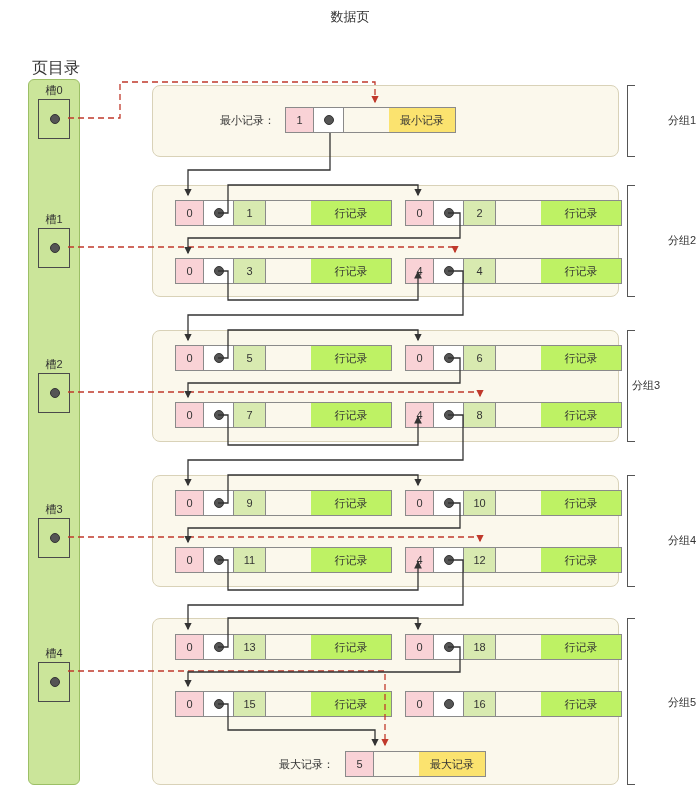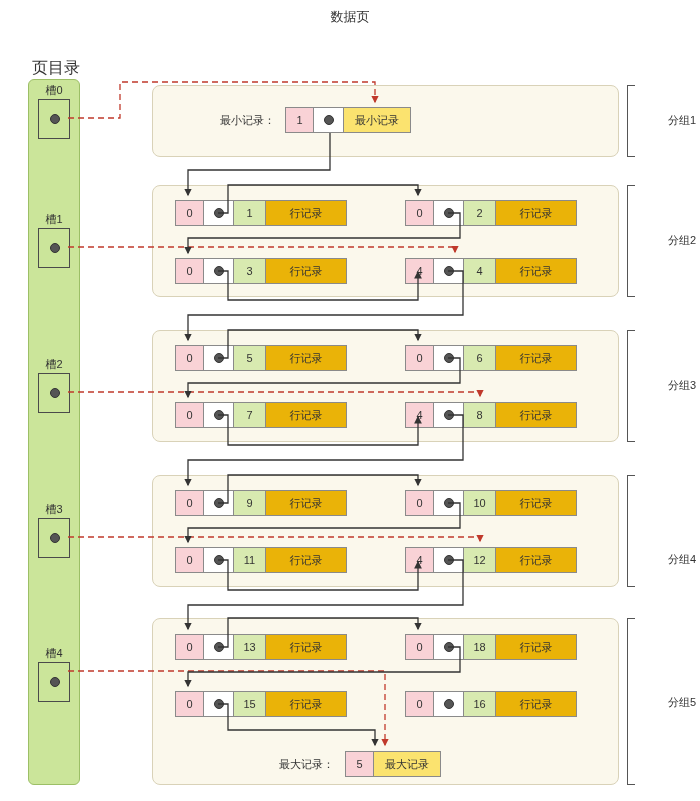--- a/index.html
+++ b/index.html
@@ -101,21 +101,21 @@
     box-sizing: border-box;
   }
   .cell {
     display: flex;
     align-items: center;
     justify-content: center;
     font-size: 11px;
     box-sizing: border-box;
     border-right: 1px solid #8a8a8a;
   }
-  .cell:last-child { border-right: none; }
+  .cell:last-child { border-right: none; margin-left: 45px; }
   .c-del {
     width: 28px;
     background: #f9d2d6;
   }
   .c-ptr {
     width: 30px;
     background: #ffffff;
     position: relative;
   }
   .c-ptr .pdot {
@@ -123,21 +123,21 @@
     border-radius: 50%;
     background: #555;
     border: 1px solid #333;
   }
   .c-no {
     width: 32px;
     background: #d8eab0;
   }
   .c-row {
     width: 80px;
-    background: #eab308;
+    background: #bef264;
   }
   .c-min {
     width: 66px;
     background: #fbe36f;
   }
   .c-max {
     width: 66px;
     background: #fbe36f;
   }
   .inline-label {
@@ -188,23 +188,23 @@
   <div class="group" style="top:185px;height:110px;width:465px"></div>
   <div class="group" style="top:330px;height:110px;width:465px"></div>
   <div class="group" style="top:475px;height:110px;width:465px"></div>
   <div class="group" style="top:618px;height:165px;width:465px"></div>
 
   <div class="brace" style="top:85px;height:70px"></div>
   <div class="group-brace" style="left:640px;top:113px">分组1</div>
   <div class="brace" style="top:185px;height:110px"></div>
   <div class="group-brace" style="left:640px;top:233px">分组2</div>
   <div class="brace" style="top:330px;height:110px"></div>
-  <div class="group-brace" style="left:640px;top:378px">分组3</div>
+  <div class="group-brace" style="left:604px;top:378px">分组3</div>
   <div class="brace" style="top:475px;height:110px"></div>
-  <div class="group-brace" style="left:640px;top:552px">分组4</div>
+  <div class="group-brace" style="left:640px;top:533px">分组4</div>
   <div class="brace" style="top:618px;height:165px"></div>
   <div class="group-brace" style="left:640px;top:695px">分组5</div>
 
   <div class="inline-label" style="left:220px;top:113px">最小记录：</div>
   <div class="rec" style="left:285px;top:107px">
     <div class="cell c-del">1</div>
     <div class="cell c-ptr">
         <span class="pdot"></span>
       </div>
     <div class="cell c-min">最小记录</div>

